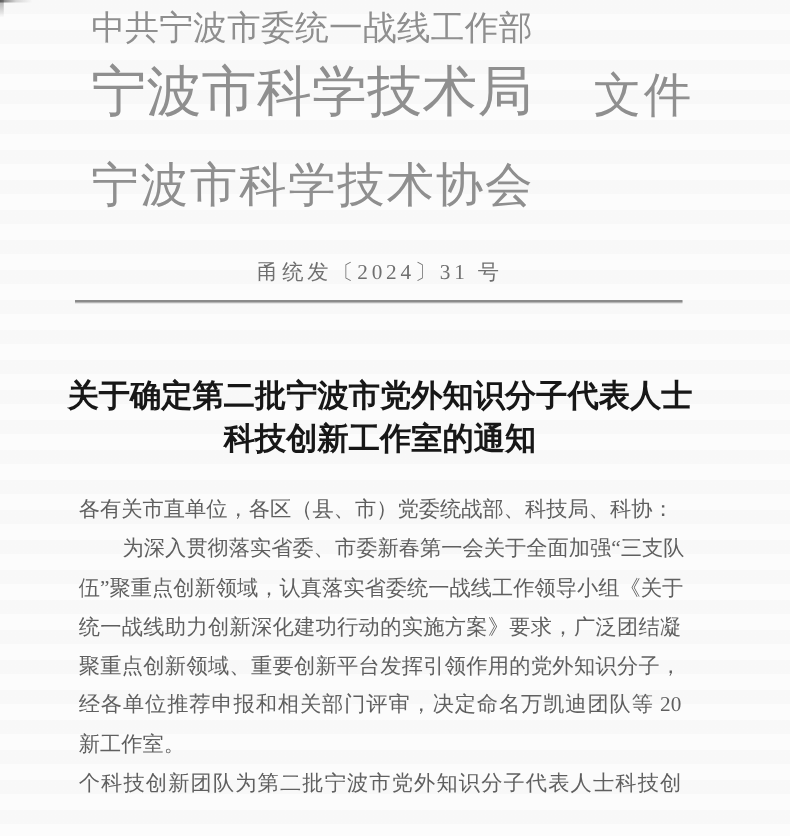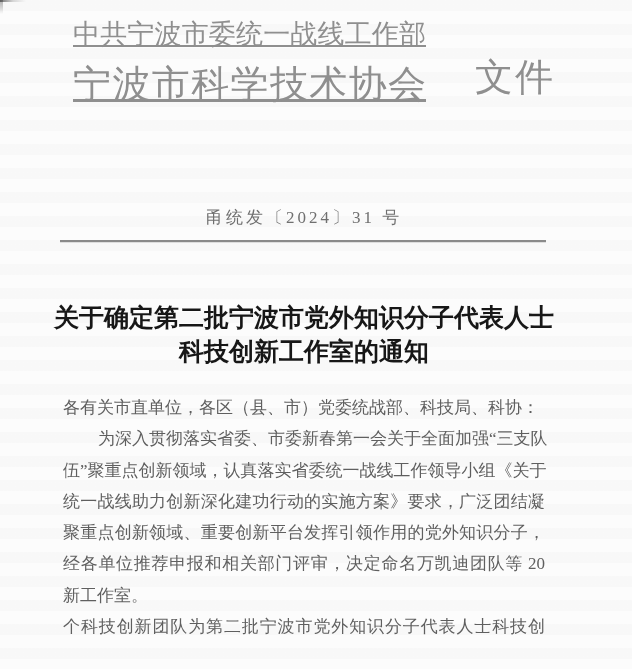--- a/index.html
+++ b/index.html
@@ -35,34 +35,33 @@
     left: 0;
     width: 3px;
     height: 14px;
     background: linear-gradient(180deg, rgba(60,60,60,0.4), rgba(255,255,255,0));
   }
 
   
   .org-block {
     position: absolute;
     left: 73px;
-    top: 16px;
+    top: 4px;
     width: 353px;
     color: #8f8f8f;
-    text-decoration: underline;
   }
   .org-line {
     text-align: justify;
     text-align-last: justify;
     text-justify: inter-character;
     white-space: nowrap;
   }
   .org-line-1 { font-size: 27px; line-height: 36px; }
   .org-line-2 { font-size: 44px; line-height: 54px; margin-top: 7px; }
-  .org-line-3 { font-size: 38px; line-height: 54px; margin-top: 5px; }
+  .org-line-3 { font-size: 38px; line-height: 54px; margin-top: 21px; }
 
   .doc-type {
     position: absolute;
     left: 475px;
     top: 44px;
     font-size: 38px;
     line-height: 66px;
     color: #8f8f8f;
     letter-spacing: 2px;
   }
@@ -129,20 +128,21 @@
 </head>
 <body>
 
 <div class="page">
 
   <div class="scan-edge"></div>
   <div class="scan-edge2"></div>
 
   <div class="org-block">
     <div class="org-line org-line-1">中共宁波市委统一战线工作部</div>
+    <div class="org-line org-line-2">宁波市科学技术局</div>
     <div class="org-line org-line-3">宁波市科学技术协会</div>
   </div>
 
   <div class="doc-type">文件</div>
 
   <div class="doc-number">甬统发〔2024〕31 号</div>
 
   <div class="divider"></div>
 
   <div class="doc-title">

